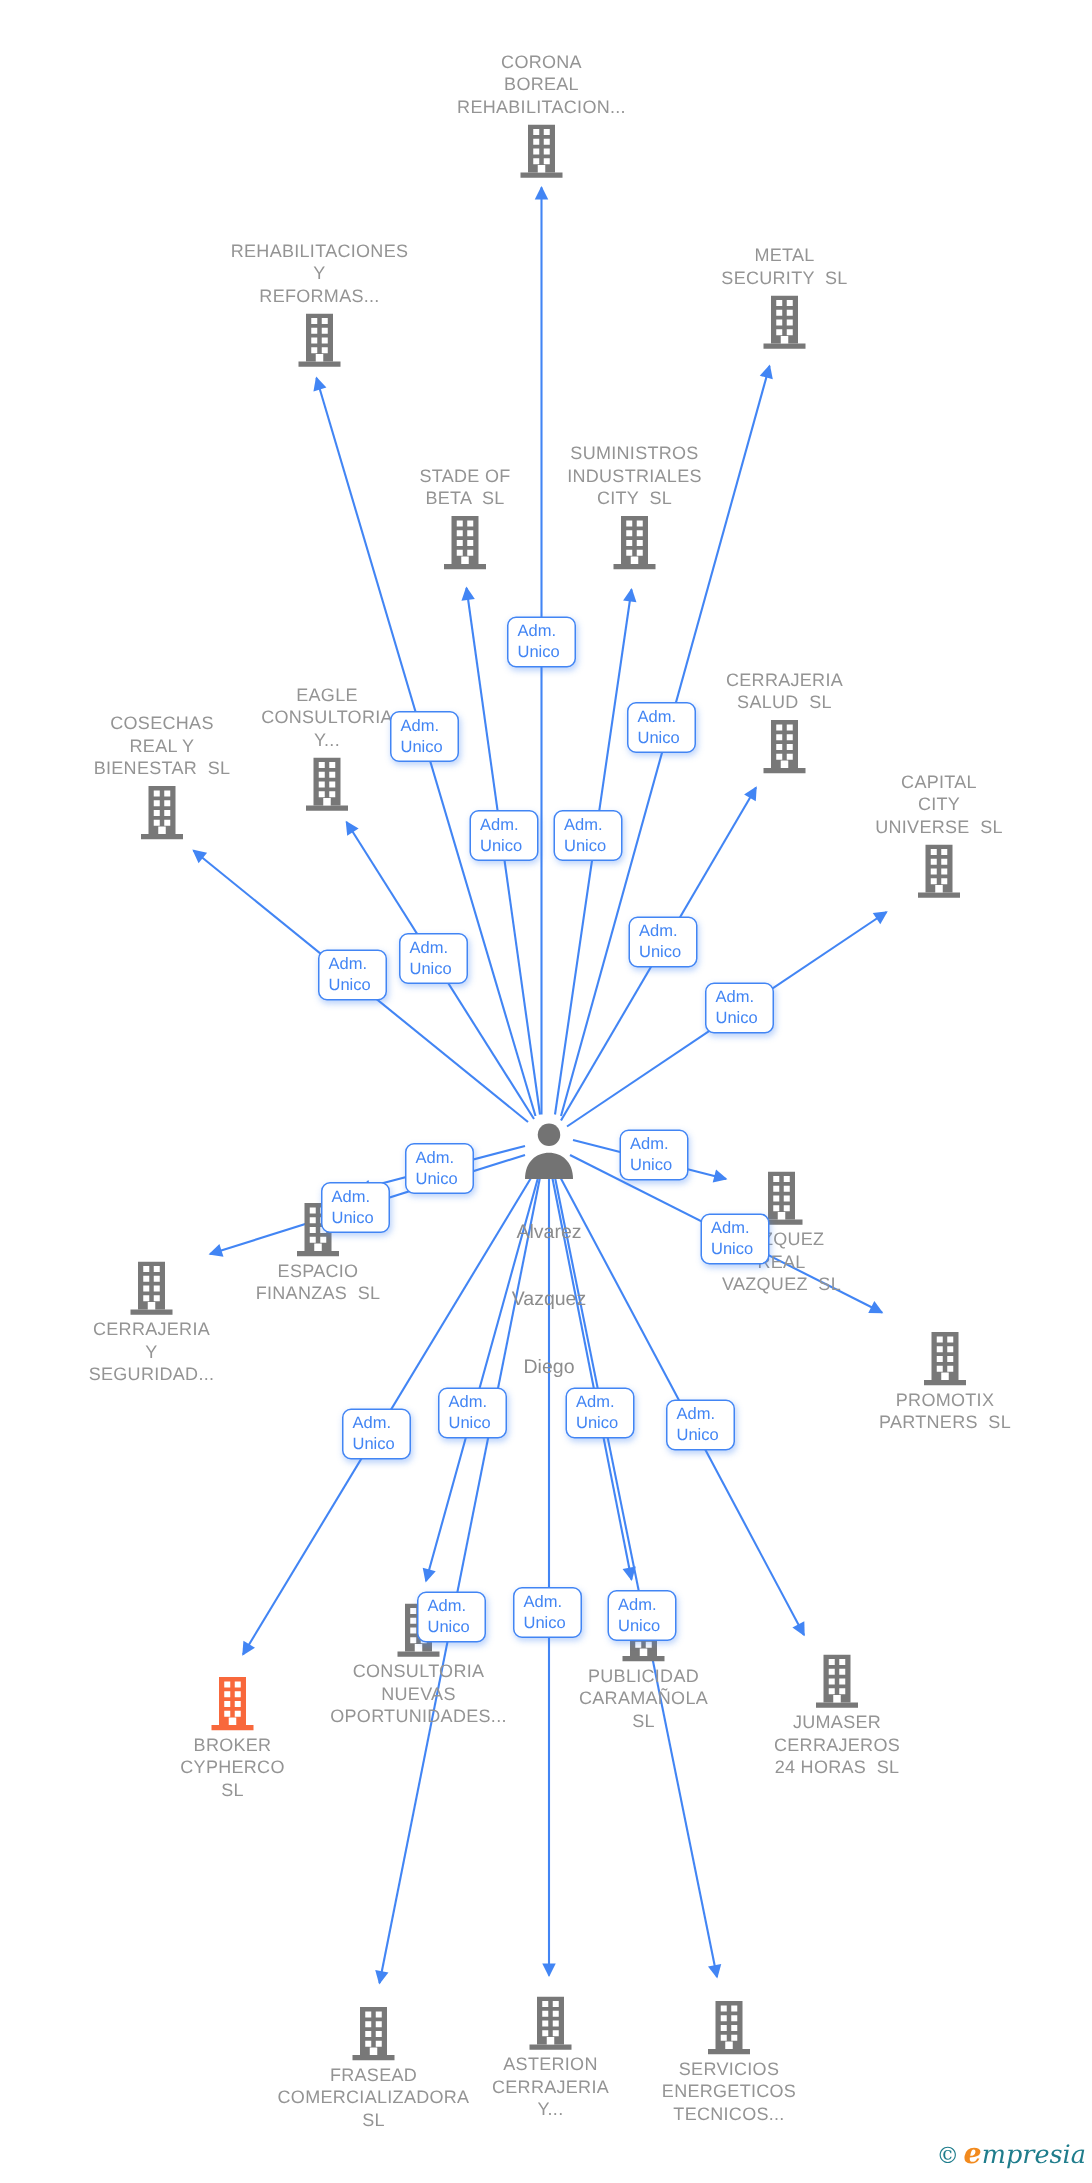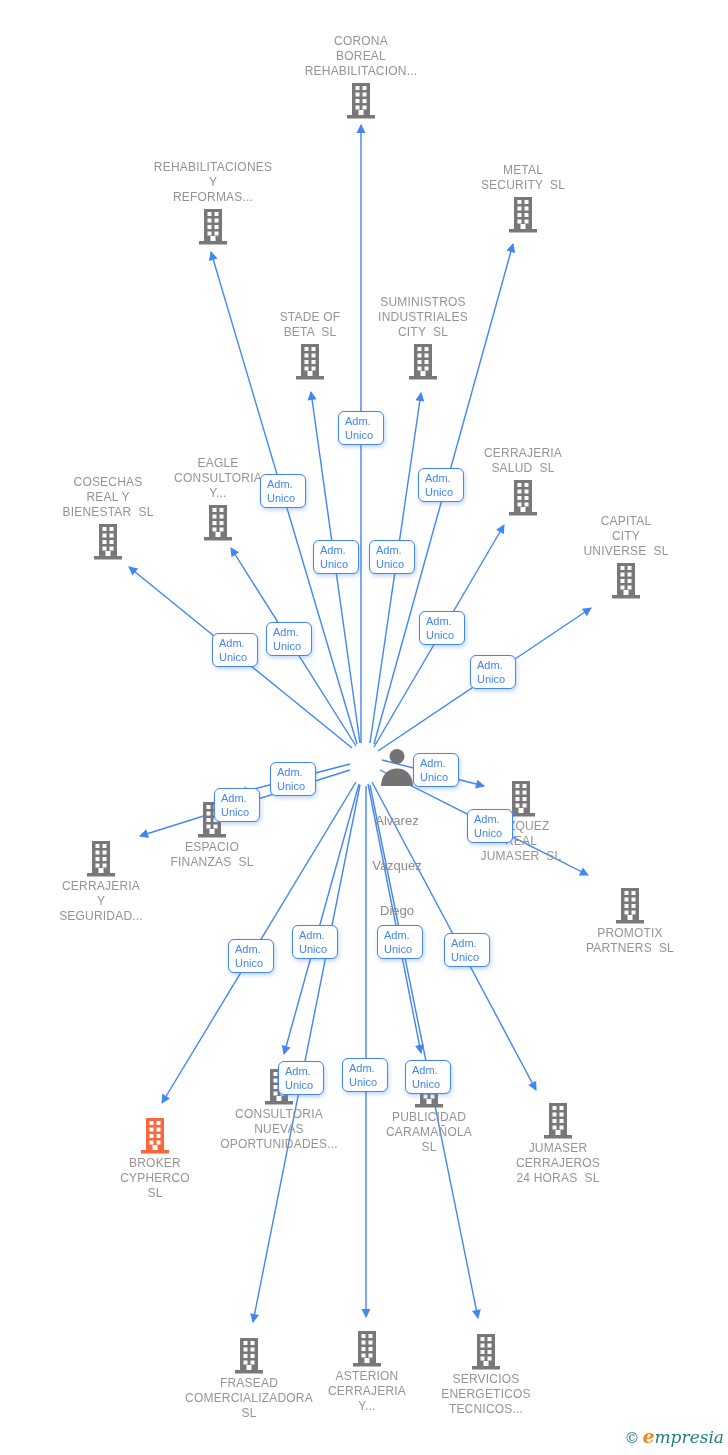--- a/index.html
+++ b/index.html
@@ -4,21 +4,21 @@
 <style>
   html,body{margin:0;padding:0;background:#fff;}
   .canvas{
     position:relative;width:728px;height:1455px;background:#ffffff;overflow:hidden;
     font-family:"Liberation Sans", sans-serif;
   }
   .canvas svg.edges{position:absolute;left:0;top:0;z-index:1;}
   .layer{position:absolute;left:0;top:0;width:100%;height:100%;}
   .nodes-layer{z-index:2;}
   .labels-layer{z-index:3;}
-  .person{position:absolute;z-index:4;width:40px;height:40px;cursor:pointer;margin-left:31px;}
+  .person{position:absolute;z-index:4;width:40px;height:40px;cursor:pointer;}
   .person .picon{width:40px;height:40px;fill:#737373;}
   .person .pname{
     position:absolute;left:-45px;top:37px;width:130px;text-align:center;
     font-size:13px;line-height:15px;color:#8c8c8c;white-space:pre;
   }
   .company{position:absolute;width:34px;height:36px;cursor:pointer;}
   .company .bicon{width:34px;height:36px;color:#787878;display:block;}
   .company.highlight .bicon{color:#f8683c;}
   .clabel{
     position:absolute;left:-63px;width:160px;text-align:center;
@@ -150,21 +150,21 @@
       <div class="company" style="left: 84px; top: 841px;">
       <svg class="bicon">
           <use href="#sym-building"></use>
         </svg>
       <div class="clabel below"><div>CERRAJERIA</div><div>Y</div><div>SEGURIDAD...</div></div>
     </div>
       <div class="company" style="left: 504px; top: 781px;">
       <svg class="bicon">
           <use href="#sym-building"></use>
         </svg>
-      <div class="clabel below"><div>VAZQUEZ</div><div>REAL</div><div>JUMASER  SL</div></div>
+      <div class="clabel below"><div>VAZQUEZ</div><div>REAL</div><div>VAZQUEZ  SL</div></div>
     </div>
       <div class="company" style="left: 613px; top: 888px;">
       <svg class="bicon">
           <use href="#sym-building"></use>
         </svg>
       <div class="clabel below"><div>PROMOTIX</div><div>PARTNERS  SL</div></div>
     </div>
       <div class="company highlight" style="left: 138px; top: 1118px;">
       <svg class="bicon">
           <use href="#sym-building"></use>

